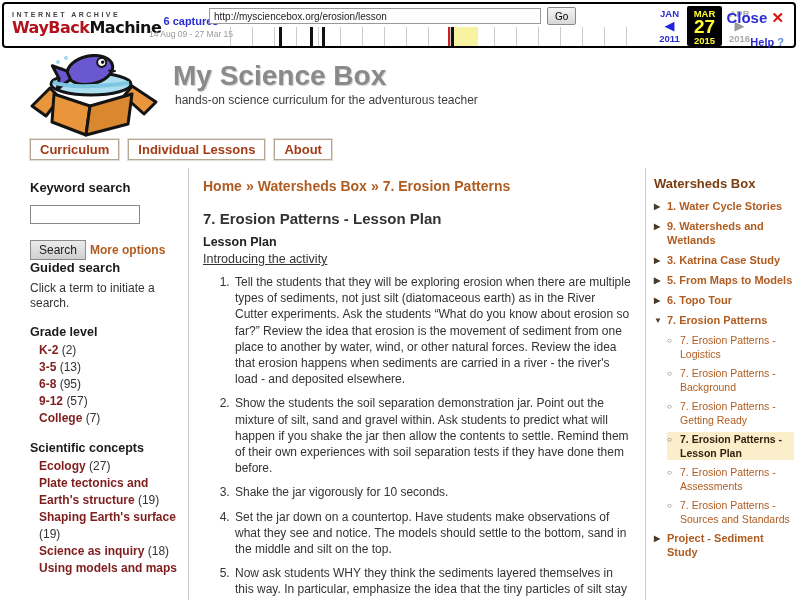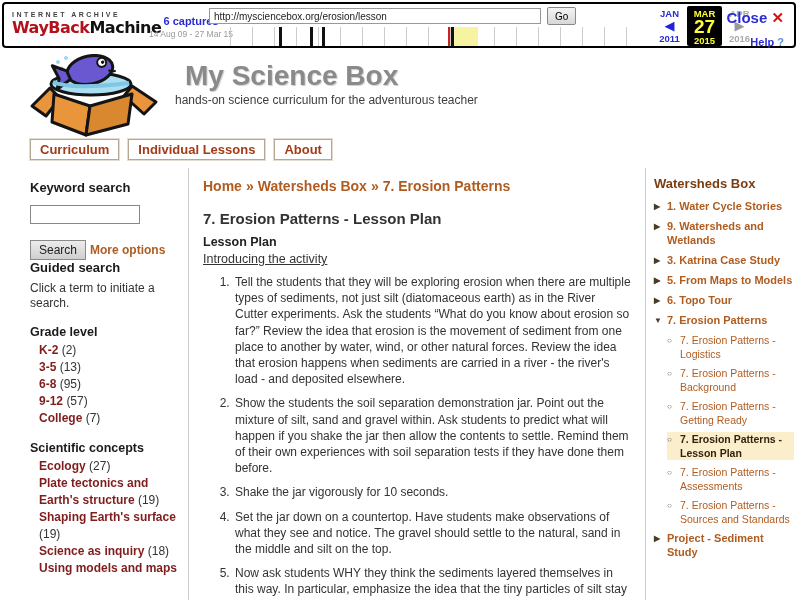--- a/index.html
+++ b/index.html
@@ -39,21 +39,21 @@
   .wb-col.next { color:#aaa; } .wb-col.next .m, .wb-col.next .y { color:#aaa; }
   .wb-col.next .arrow { color:#999; font-size:13px; cursor:pointer; line-height:10px;}
   .wb-right { position:absolute; right:10px; top:5px; text-align:right; }
   .wb-close { color:#2b2bd4; font-weight:bold; font-size:15px; cursor:pointer; display:block; }
   .wb-close .x { color:#d11; }
   .wb-help { color:#2b2bd4; font-weight:bold; font-size:11px; cursor:pointer; display:block; margin-top:9px;}
   .wb-help .q { color:#5a8fd4; }
 
   
   .site-logo { position:absolute; left:28px; top:54px; width:134px; height:84px; cursor:pointer; }
-  .site-title { position:absolute; left:185px; top:60px; font-size:28px; font-weight:bold;
+  .site-title { position:absolute; left:173px; top:60px; font-size:28px; font-weight:bold;
                 color:#8a8a8a; text-shadow:1px 1px 1px rgba(0,0,0,0.2); }
   .site-tagline { position:absolute; left:175px; top:93px; font-size:12px; color:#3d3d3d; }
   .main-nav { position:absolute; left:30px; top:139px; display:flex; gap:9px; }
   .nav-btn { border:1px solid #b4a894; box-shadow:0 0 0 1px #e2dcd2; background:#fff;
              color:#a23c17; font-weight:bold; font-size:13px; padding:2px 9px; cursor:pointer;
              font-family:"Liberation Sans", sans-serif; }
 
   
   .col-left { position:absolute; left:30px; top:180px; width:150px; }
   .col-main { position:absolute; left:188px; top:168px; width:458px; bottom:0;
@@ -217,21 +217,21 @@
   <div class="breadcrumb">
     <a>Home</a><span class="sep">»</span><a>Watersheds Box</a><span class="sep">»</span><a>7. Erosion Patterns</a>
   </div>
   <div class="page-title">7. Erosion Patterns - Lesson Plan</div>
   <div class="lesson-sub">Lesson Plan</div>
   <a class="section-link">Introducing the activity</a>
   <ol class="steps">
     <li><span>Tell the students that they will be exploring erosion when there are multiple types of sediments, not just silt (diatomaceous earth) as in the River Cutter experiments. Ask the students “What do you know about erosion so far?” Review the idea that erosion is the movement of sediment from one place to another by water, wind, or other natural forces. Review the idea that erosion happens when sediments are carried in a river - the river's load - and deposited elsewhere.</span></li>
     <li><span>Show the students the soil separation demonstration jar. Point out the mixture of silt, sand and gravel within. Ask students to predict what will happen if you shake the jar then allow the contents to settle. Remind them of their own experiences with soil separation tests if they have done them before.</span></li>
     <li><span>Shake the jar vigorously for 10 seconds.</span></li>
-    <li><span>Set the jar down on a countertop. Have students make observations of what they see and notice. The gravel should settle to the natural, sand in the middle and silt on the top.</span></li>
+    <li><span>Set the jar down on a countertop. Have students make observations of what they see and notice. The models should settle to the bottom, sand in the middle and silt on the top.</span></li>
     <li><span>Now ask students WHY they think the sediments layered themselves in this way. In particular, emphasize the idea that the tiny particles of silt stay suspended in water longer while the largest particles of gravel are densest and quickly settle to the bottom.</span></li>
 
   </ol>
 </div>
 
 <div class="col-right">
   <div class="rs-h">Watersheds Box</div>
 
   <div class="rs-item"><span class="tri">▶</span><span>1. Water Cycle Stories</span></div>
   <div class="rs-item"><span class="tri">▶</span><span>9. Watersheds and Wetlands</span></div>

